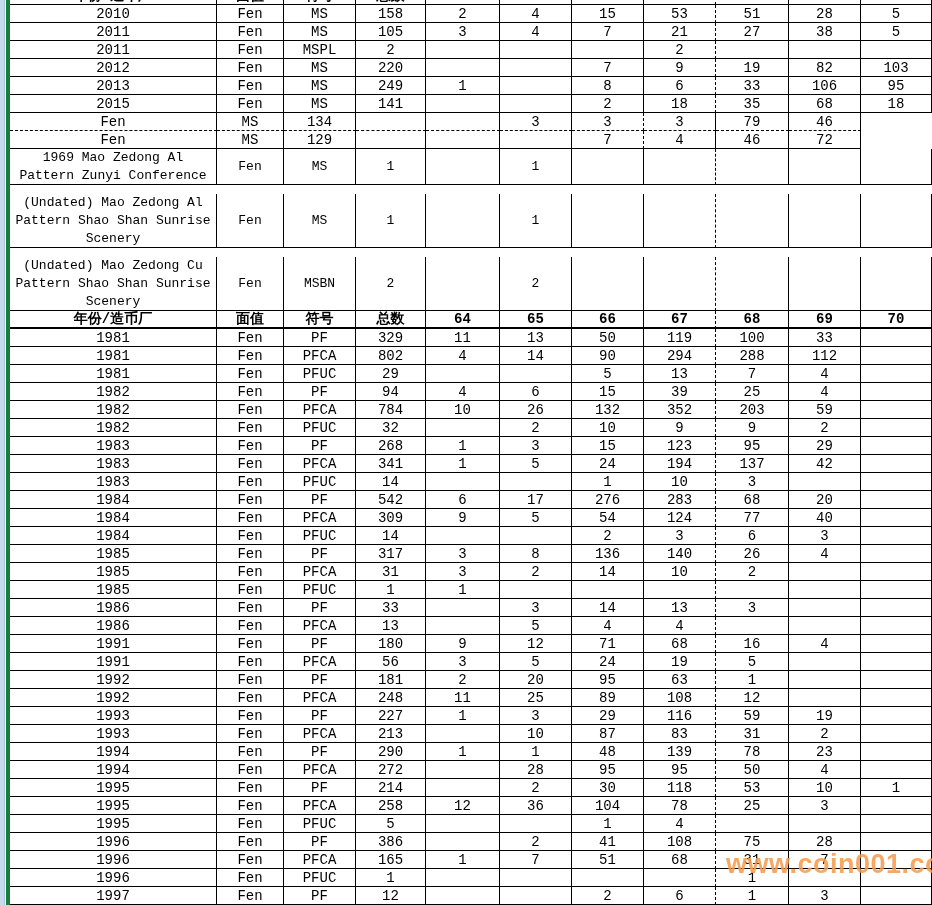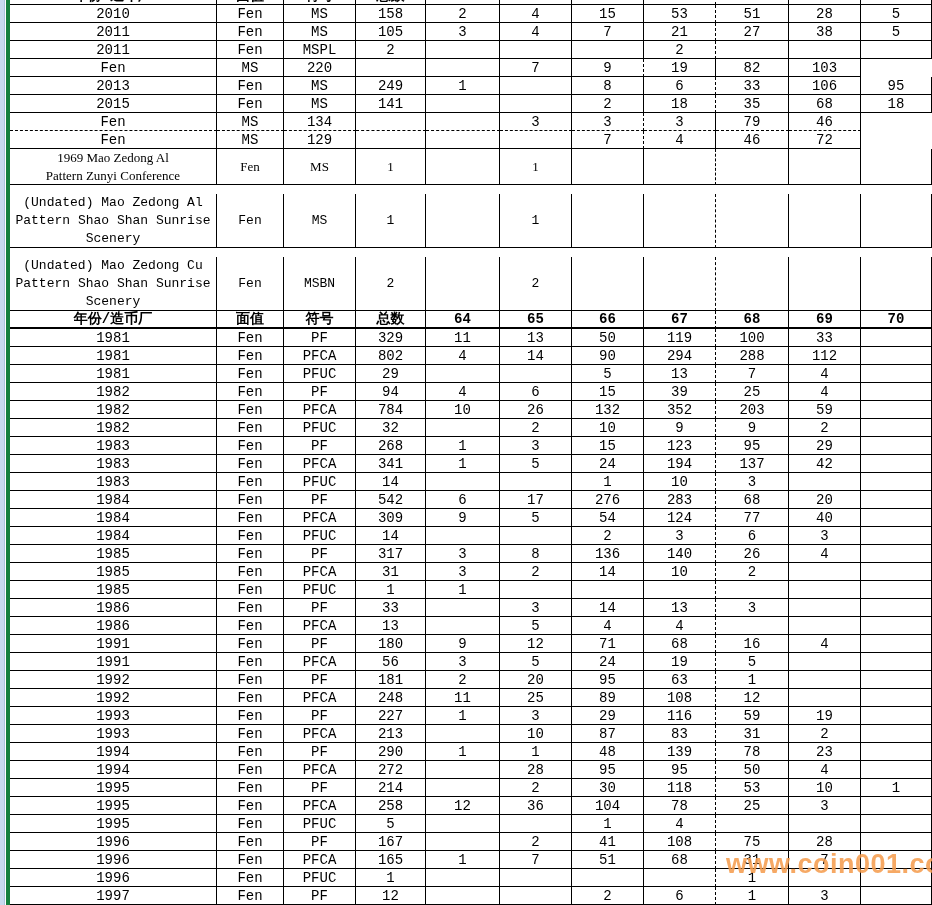--- a/index.html
+++ b/index.html
@@ -28,21 +28,21 @@
     border-bottom:1px solid #000;
     box-sizing:border-box;
     display:flex;align-items:center;justify-content:center;
     font-size:14px;line-height:18px;
     white-space:pre-line;text-align:center;
     overflow:hidden;
   }
   .row.header .cell{font-weight:bold;border-bottom-width:2px;}
   .row.partial-top{margin-top:-13px;}
   .row.partial-top .cell{font-weight:bold;border-bottom-width:1px;}
-  .row.tall2{height:36px;font-family:Liberation Serif, serif;}
+  .row.tall2{height:36px;}
   .row.tall3{height:54px;margin-top:9px;}
   .row.tall2 .cell,.row.tall3 .cell{font-size:13px;line-height:18px;}
   .cell.pb-col{border-right-style:dashed;}
   .row.pb-row .cell{border-bottom-style:dashed;}
   .watermark{
     position:absolute;left:726px;top:849px;
     font-family:"Liberation Sans","DejaVu Sans",sans-serif;
     font-weight:bold;font-size:27px;letter-spacing:0.5px;
     opacity:0.88;pointer-events:none;z-index:5;
     white-space:nowrap;
@@ -100,20 +100,21 @@
       <div class="cell">2</div>
       <div class="cell"></div>
       <div class="cell"></div>
       <div class="cell"></div>
       <div class="cell pb-col">2</div>
       <div class="cell"></div>
       <div class="cell"></div>
       <div class="cell"></div>
     </div>
     <div class="row">
+      <div class="cell">2012</div>
       <div class="cell">Fen</div>
       <div class="cell">MS</div>
       <div class="cell">220</div>
       <div class="cell"></div>
       <div class="cell"></div>
       <div class="cell">7</div>
       <div class="cell pb-col">9</div>
       <div class="cell">19</div>
       <div class="cell">82</div>
       <div class="cell">103</div>
@@ -586,21 +587,21 @@
       <div class="cell">1</div>
       <div class="cell pb-col">4</div>
       <div class="cell"></div>
       <div class="cell"></div>
       <div class="cell"></div>
     </div>
     <div class="row">
       <div class="cell">1996</div>
       <div class="cell">Fen</div>
       <div class="cell">PF</div>
-      <div class="cell">167</div>
+      <div class="cell">386</div>
       <div class="cell"></div>
       <div class="cell">2</div>
       <div class="cell">41</div>
       <div class="cell pb-col">108</div>
       <div class="cell">75</div>
       <div class="cell">28</div>
       <div class="cell"></div>
     </div>
     <div class="row">
       <div class="cell">1996</div>

